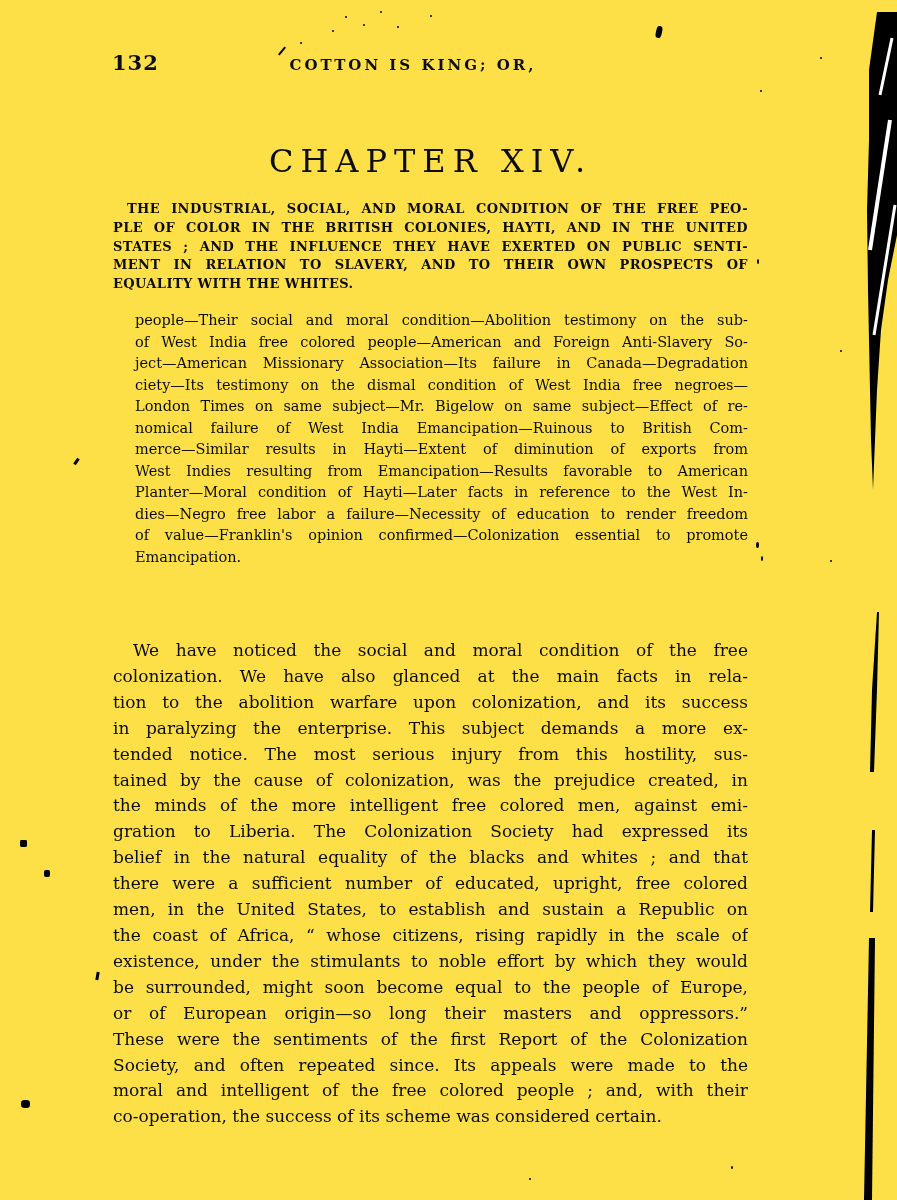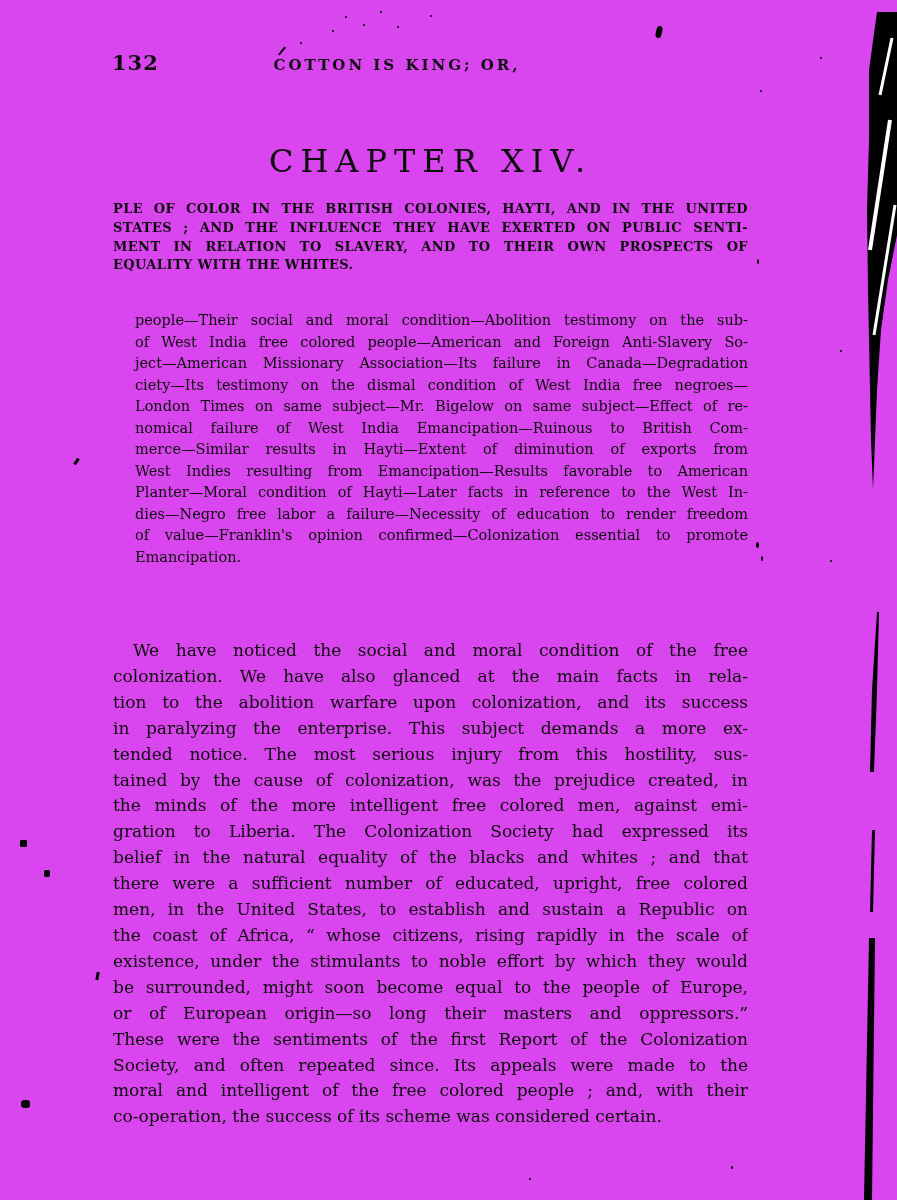--- a/index.html
+++ b/index.html
@@ -1,31 +1,31 @@
 <!DOCTYPE html>
 <html><head>
 <meta charset="utf-8">
 <style>
   html,body { margin:0; padding:0; background:#777; }
   .page {
     position:relative;
     width:897px; height:1200px;
-    background:#d946ef;
+    background:#fde047;
     overflow:hidden;
     font-family:"DejaVu Serif", serif;
     color:#0d0d0d;
   }
   .abs { position:absolute; }
 
   .page-number {
     left:112px; top:50px;
     font-size:21px; font-weight:bold; letter-spacing:1px;
   }
   .running-header {
-    left:97px; top:56px; width:600px;
+    left:113px; top:56px; width:600px;
     text-align:center;
     font-size:15px; font-weight:bold; letter-spacing:3px;
   }
   .chapter-heading {
     left:113px; top:142px; width:635px; margin:0;
     text-align:center;
     font-size:32px; font-weight:500; letter-spacing:7px;
   }
 
   .note {
@@ -56,20 +56,21 @@
 <body>
 
 <div class="page">
 
   <div class="abs page-number">132</div>
   <div class="abs running-header">COTTON IS KING; OR,</div>
 
   <h1 class="abs chapter-heading">CHAPTER XIV.</h1>
 
   <div class="abs note">
+      <div class="line first">THE INDUSTRIAL, SOCIAL, AND MORAL CONDITION OF THE FREE PEO-</div>
       <div class="line">PLE OF COLOR IN THE BRITISH COLONIES, HAYTI, AND IN THE UNITED</div>
       <div class="line">STATES ; AND THE INFLUENCE THEY HAVE EXERTED ON PUBLIC SENTI-</div>
       <div class="line">MENT IN RELATION TO SLAVERY, AND TO THEIR OWN PROSPECTS OF</div>
       <div class="line last">EQUALITY WITH THE WHITES.</div>
     </div>
 
   <div class="abs synopsis">
       <div class="line">people—Their social and moral condition—Abolition testimony on the sub-</div>
       <div class="line">of West India free colored people—American and Foreign Anti-Slavery So-</div>
       <div class="line">ject—American Missionary Association—Its failure in Canada—Degradation</div>

